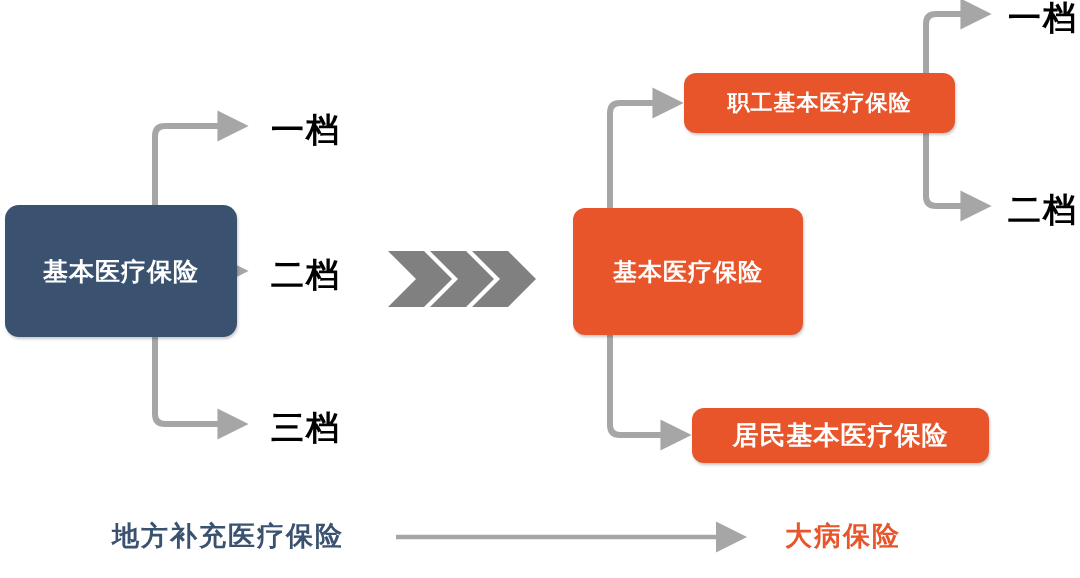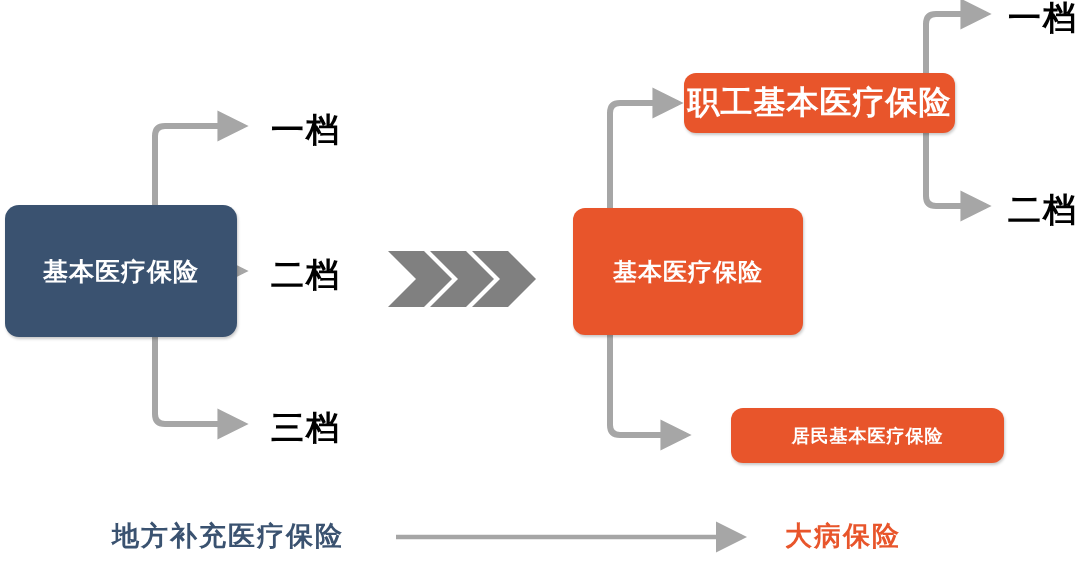--- a/index.html
+++ b/index.html
@@ -102,23 +102,23 @@
   </svg>
 
   <div class="node node-blue" style="left:5px; top:205px; width:232px; height:132px; font-size:25px;">基本医疗保险</div>
 
   <div class="tier-label" style="left:271px; top:108px; font-size:33px;">一档</div>
   <div class="tier-label" style="left:271px; top:253px; font-size:33px;">二档</div>
   <div class="tier-label" style="left:271px; top:406px; font-size:33px;text-align:center;">三档</div>
 
   <div class="node node-orange" style="left:573px; top:208px; width:230px; height:127px; font-size:24px;">基本医疗保险</div>
 
-  <div class="node node-orange" style="left:684px; top:73px; width:271px; height:60px; font-size:32px;">职工基本医疗保险</div>
+  <div class="node node-orange" style="left:684px; top:73px; width:271px; height:60px; font-size:22px;">职工基本医疗保险</div>
 
-  <div class="node node-orange" style="left:692px; top:408px; width:273px; height:55px; font-size:18px;margin-left:39px;">居民基本医疗保险</div>
+  <div class="node node-orange" style="left:692px; top:408px; width:297px; height:55px; font-size:26px;">居民基本医疗保险</div>
 
   <div class="tier-label" style="left:1008px; top:-4px; font-size:33px;">一档</div>
   <div class="tier-label" style="left:1008px; top:188px; font-size:33px;">二档</div>
 
   <div class="foot-label foot-blue" style="left:112px; top:518px; font-size:27px;">地方补充医疗保险</div>
   <div class="foot-label foot-orange" style="left:785px; top:518px; font-size:27px;">大病保险</div>
 
 </div>
 
 </body></html>

